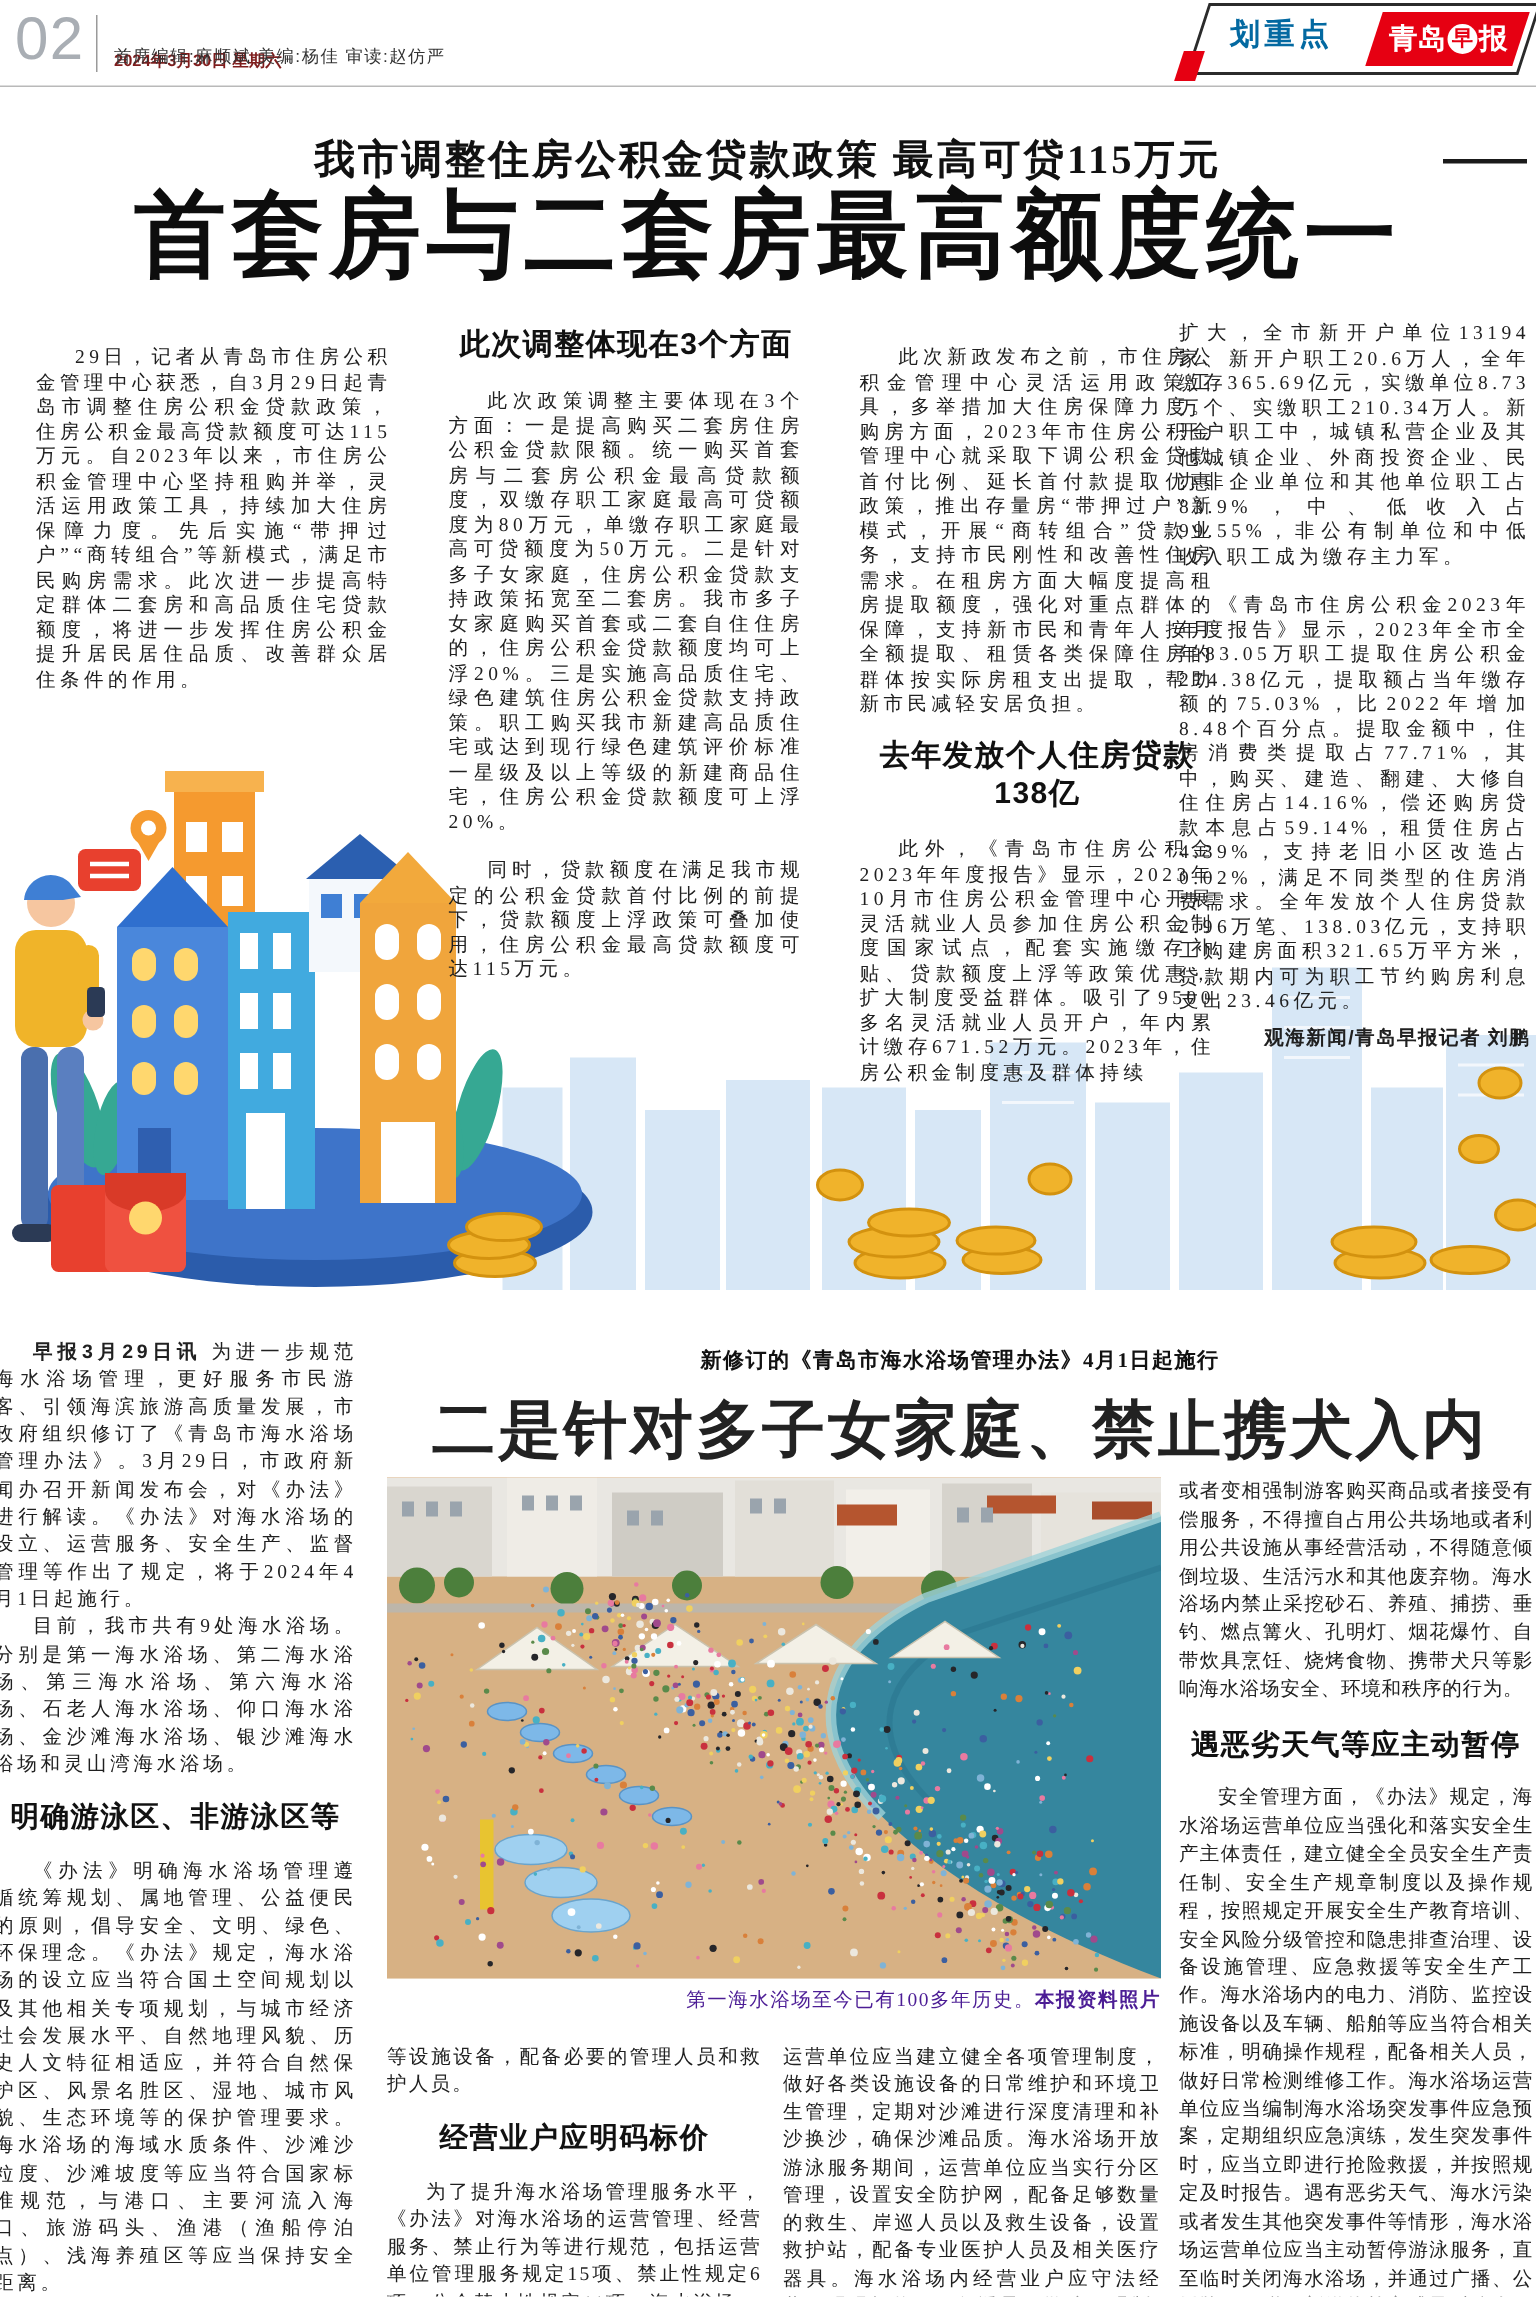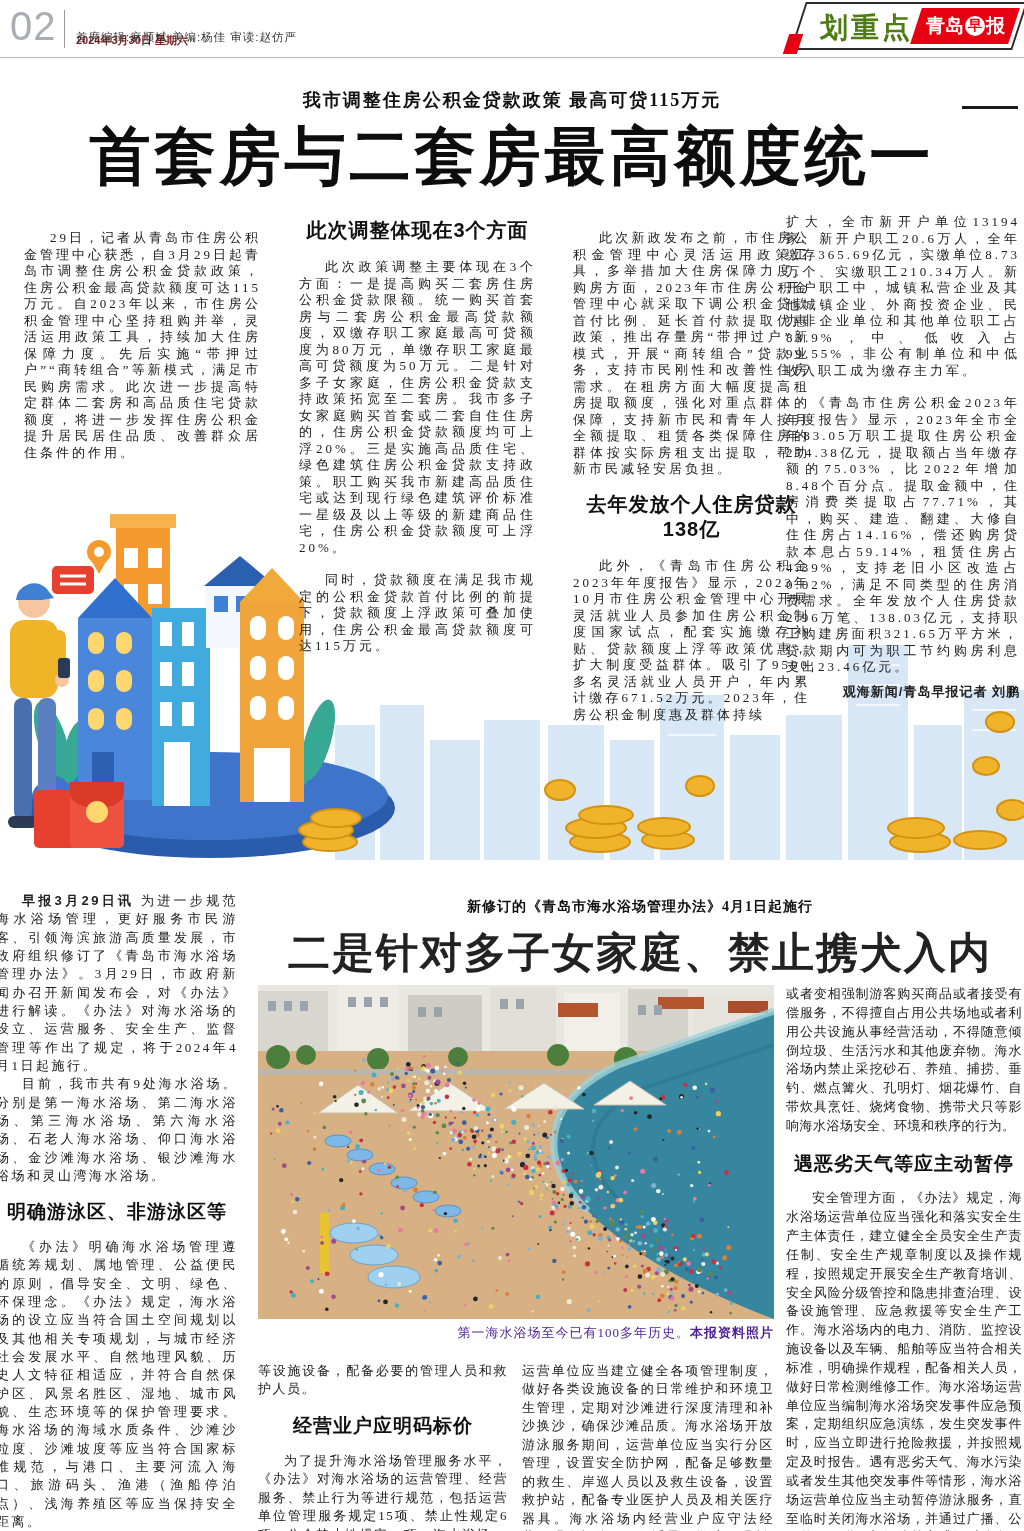--- a/index.html
+++ b/index.html
@@ -14,29 +14,29 @@
 
   
   .pagenum{font-family:"Liberation Sans",sans-serif;font-size:40px;color:#a9aeb4;top:4px;left:10px;letter-spacing:1px;}
   .hdr-vline{top:10px;left:64px;width:1px;height:38px;background:#9a9a9a;}
   .hdr-date{top:9px;left:76px;font-size:11px;font-weight:bold;color:#7f1d1d;font-family:"Liberation Sans",sans-serif;margin-top:24px;}
   .hdr-editors{top:30px;left:76px;font-size:11.5px;color:#333;font-family:"Liberation Sans",sans-serif;letter-spacing:1px;}
   .hdr-rule{top:57px;left:0;width:1024px;height:1px;background:#b9b9b9;}
   .badge-wrap{top:2px;left:798px;width:222px;height:48px;}
   .badge-shape{position:absolute;inset:0;border:2px solid #2b2b2b;background:#fff;transform:skewX(-18deg);}
   .badge-accent{position:absolute;left:-12px;bottom:-4px;width:14px;height:20px;background:#e60012;transform:skewX(-18deg);}
-  .badge-label{position:absolute;left:22px;top:7px;font-size:28px;font-weight:bold;color:#4d7c0f;letter-spacing:3px;font-family:"Liberation Sans",sans-serif;}
+  .badge-label{position:absolute;left:22px;top:7px;font-size:20px;font-weight:bold;color:#0369a1;letter-spacing:3px;font-family:"Liberation Sans",sans-serif;}
   .masthead{position:absolute;left:118px;top:6px;width:98px;height:36px;background:#e60012;transform:skewX(-18deg);
     display:flex;align-items:center;justify-content:center;}
   .masthead-inner{transform:skewX(18deg);color:#fff;font-weight:bold;font-size:19px;font-family:"Liberation Sans",sans-serif;display:flex;align-items:center;gap:1px;}
   .masthead-circle{display:inline-flex;width:20px;height:20px;border-radius:50%;background:#fff;color:#e60012;
     align-items:center;justify-content:center;font-size:14px;}
 
   
-  .a1-kicker{top:88px;left:8px;width:1008px;text-align:center;font-size:18px;font-weight:bold;letter-spacing:2px;color:#111;}
+  .a1-kicker{top:88px;left:8px;width:1008px;text-align:center;font-size:27px;font-weight:bold;letter-spacing:2px;color:#111;}
   .kicker-dash{top:106px;left:962px;width:56px;height:3px;background:#1a1a1a;}
   .a1-headline{top:116px;left:8px;width:1008px;text-align:center;font-size:61px;font-weight:900;letter-spacing:4px;color:#0d0d0d;
     font-family:"Liberation Sans","DejaVu Sans",sans-serif;transform:scaleY(1.04);}
   .bodycol{font-size:13px;line-height:1.27;letter-spacing:3px;text-align:justify;color:#202020;z-index:2;}
   .bodycol p{margin:0;}
   p.ind{text-indent:2em;margin-top:16px;}
   p.noind{text-indent:0;}
   .subhead{font-family:"Liberation Sans","DejaVu Sans",sans-serif;font-weight:bold;text-align:center;letter-spacing:1px;color:#111;}
   .a1-sub{font-size:20px;margin:4px 0 12px 0;}
   .a1-sub-mid{font-size:20px;margin:14px 0 12px 0;}

